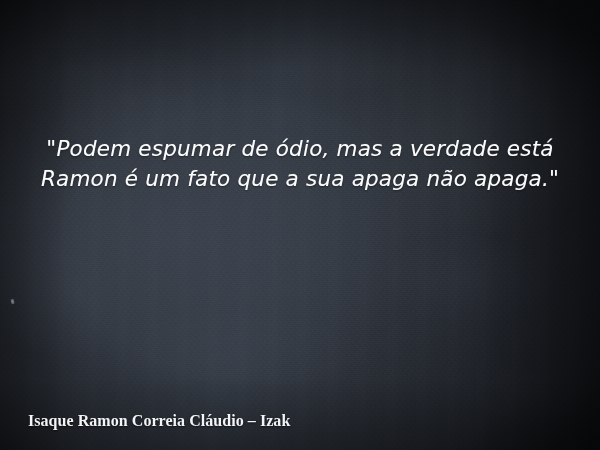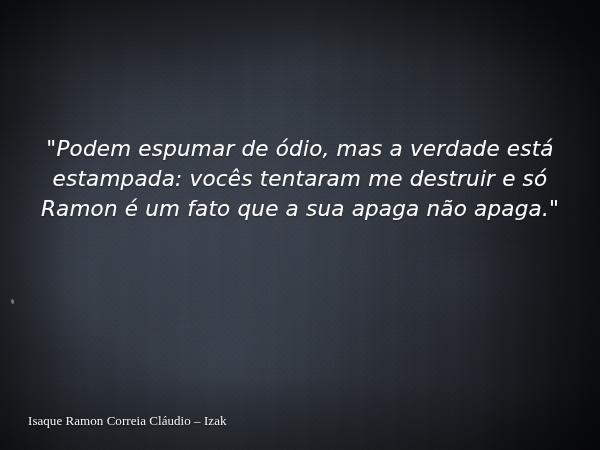--- a/index.html
+++ b/index.html
@@ -116,22 +116,22 @@
       0 0 1px rgba(255,255,255,0.30),
       0 1px 2px rgba(0,0,0,0.55);
   }
 
   
   #attribution {
     position: absolute;
     left: 28px;
     top: 412px;
     font-family: "Liberation Serif", serif;
-    font-weight: 400;
-    font-size: 13px;
+    font-weight: 700;
+    font-size: 16px;
     line-height: 18px;
     letter-spacing: 0.05px;
     color: #f2f4f6;
     white-space: nowrap;
     text-shadow: 0 1px 2px rgba(0,0,0,0.60);
   }
 </style>
 </head>
 <body>
 
@@ -140,19 +140,18 @@
   <div class="bg-base"></div>
   <div class="bg-smudge"></div>
   <div class="bg-bands"></div>
   <div class="bg-grain"></div>
   <div class="bg-vignette"></div>
 
   <div class="chalk-fleck"></div>
 
   <div id="quote-block">
     <span class="quote-line">"Podem espumar de ódio, mas a verdade está</span>
-    <span class="quote-line">estampada: vocês tentaram me destruir e só</span>
     <span class="quote-line">Ramon é um fato que a sua apaga não apaga."</span>
   </div>
 
   <div id="attribution">Isaque Ramon Correia Cláudio – Izak</div>
 
 </div>
 
 </body></html>

